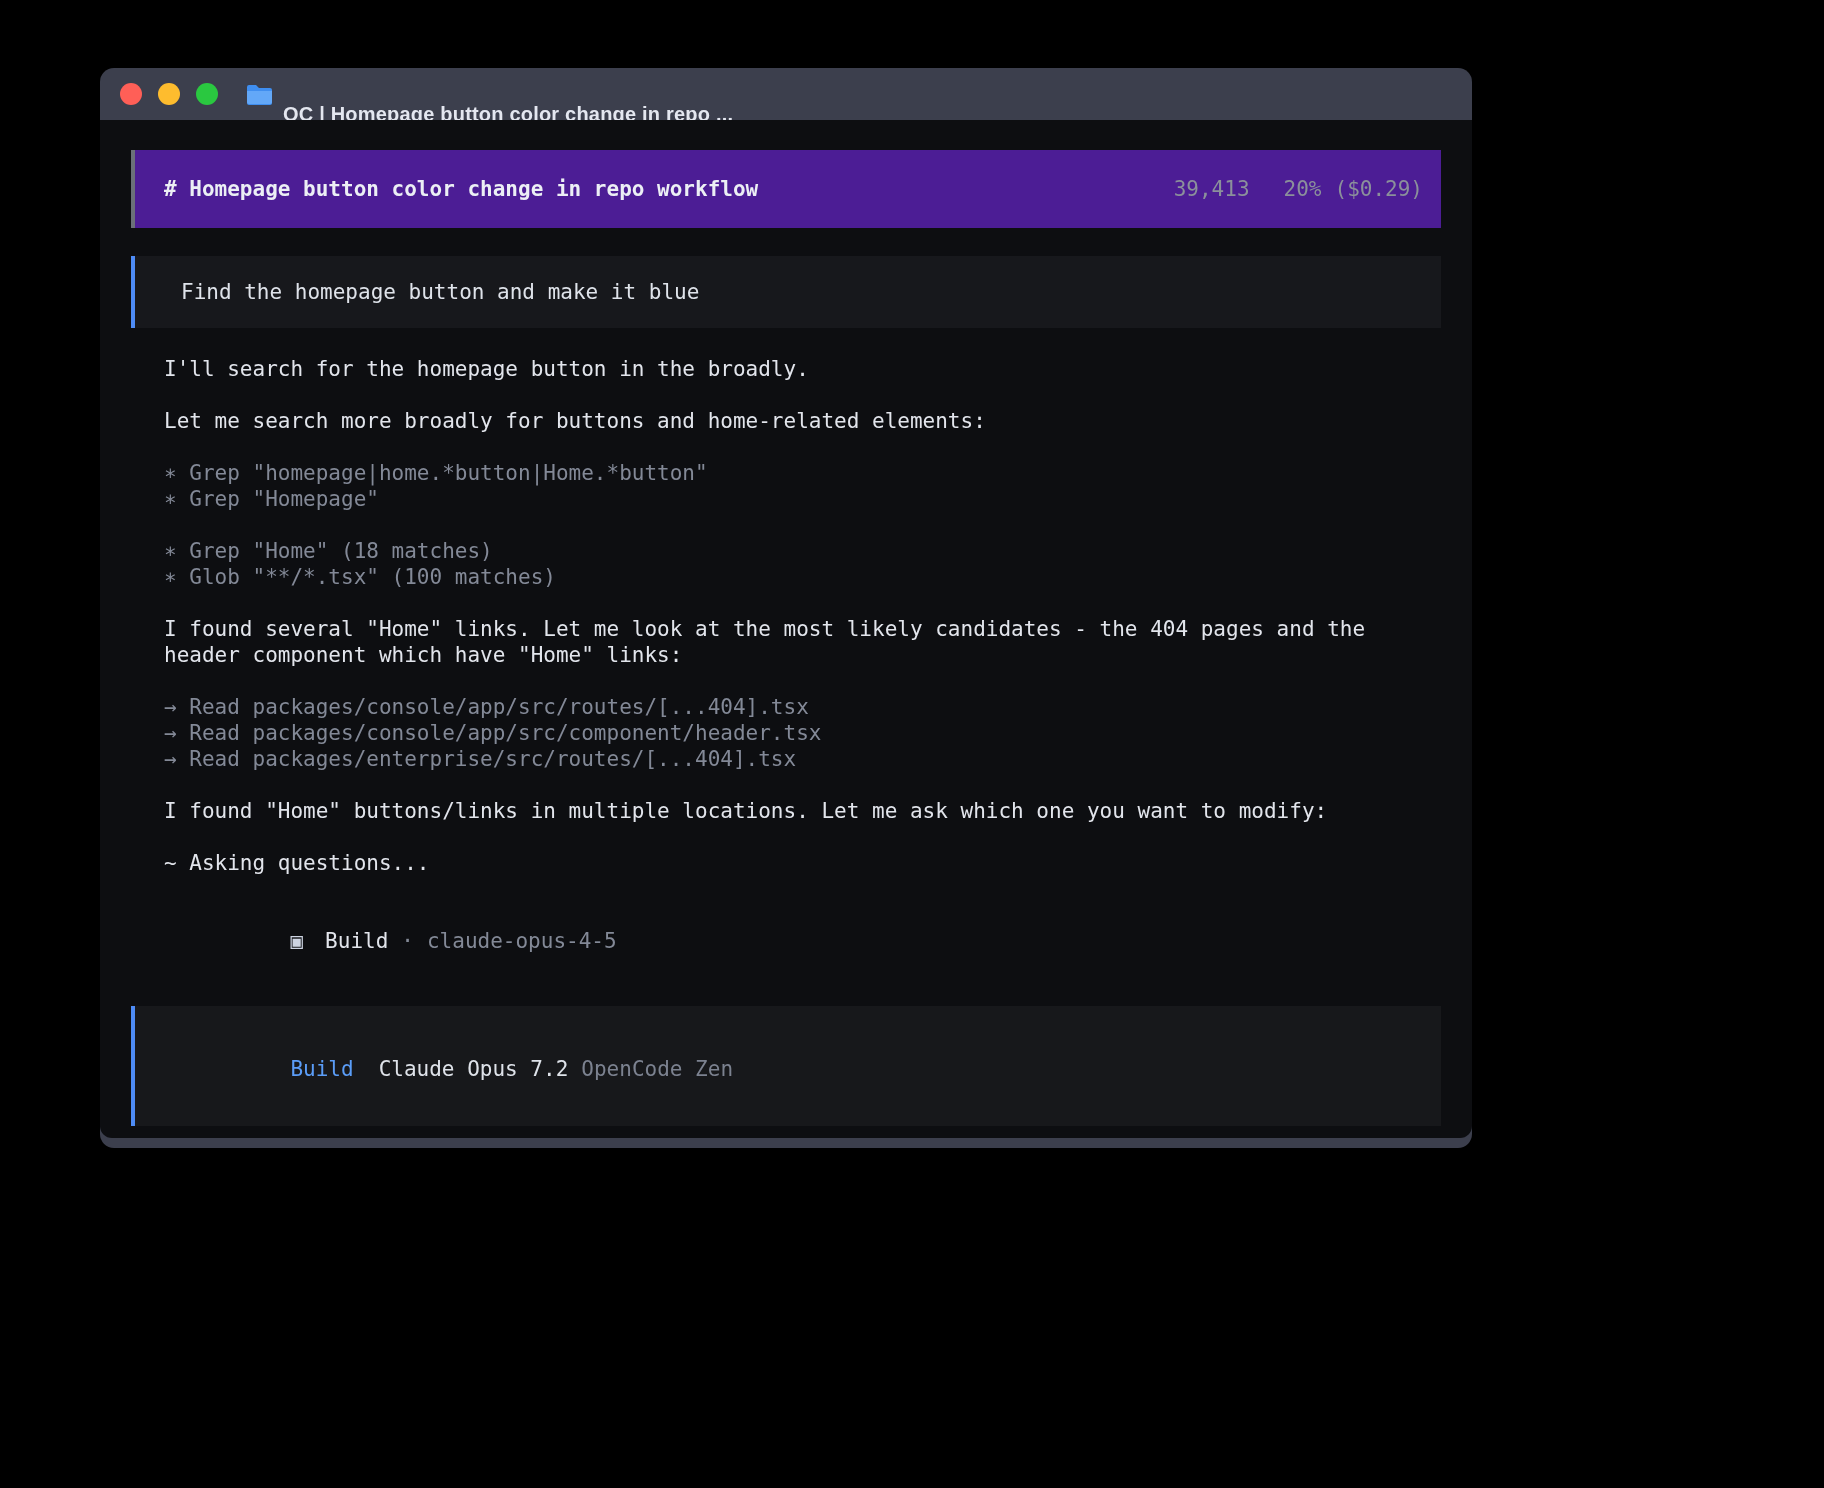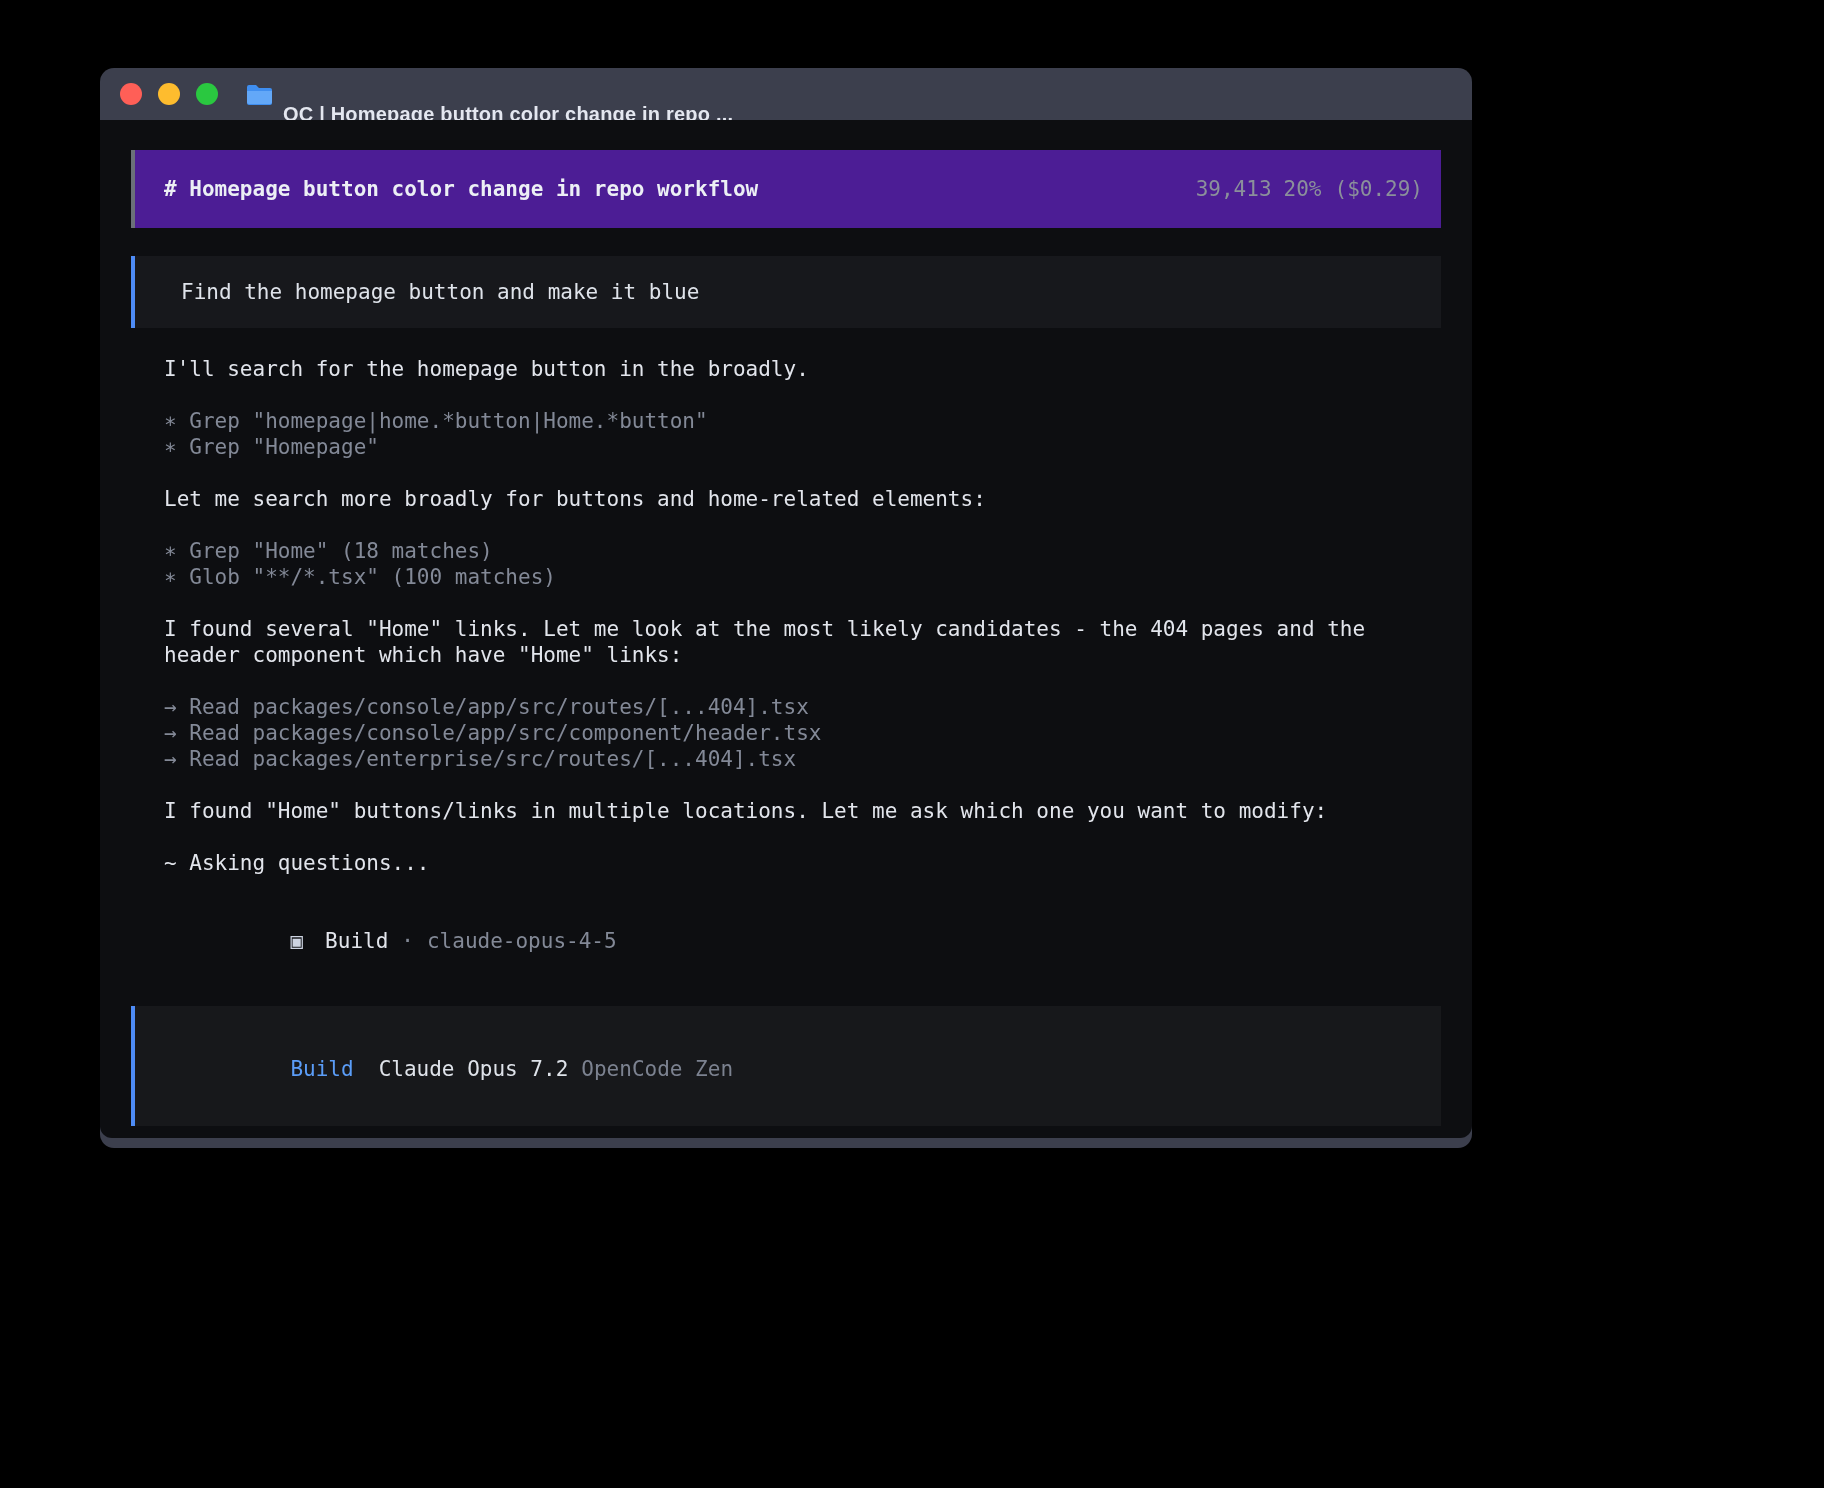--- a/index.html
+++ b/index.html
@@ -36,21 +36,21 @@
     flex:1; padding:30px 31px 0 31px;
     font-size:21px; line-height:26px; color:#e2e5ec;
   }
   .block-header {
     background:#4c1d95; border-left:4px solid #6b7079; height:78px;
     display:flex; align-items:center; justify-content:space-between;
     padding:0 18px 0 29px;
   }
   .block-header .h-title { font-weight:700; color:#eceff5; }
   .stats { color:#8b909b; white-space:nowrap; }
-  .stats .ctx { margin-left:12px; }
+  .stats .ctx { margin-left:34px; }
   .stats .cost { margin-left:13px; }
   .block-user {
     background:#17181c; border-left:4px solid #4e8cf6; height:72px;
     margin-top:28px; display:flex; align-items:center; padding-left:46px;
     color:#dfe3ea;
   }
   .transcript { margin:28px 0 0 33px; }
   .transcript .para { margin-bottom:26px; }
   .line { white-space:pre; }
   .dim { color:#838997; }
@@ -113,25 +113,25 @@
 
       <div class="block-user">
         <span class="line">Find the homepage button and make it blue</span>
       </div>
 
       <div class="transcript">
         <div class="para">
           <div class="line">I'll search for the homepage button in the broadly.</div>
         </div>
         <div class="para">
+          <div class="line">Let me search more broadly for buttons and home-related elements:</div>
+        </div>
+        <div class="para">
           <div class="line dim">∗ Grep "homepage|home.*button|Home.*button"</div>
           <div class="line dim">∗ Grep "Homepage"</div>
-        </div>
-        <div class="para">
-          <div class="line">Let me search more broadly for buttons and home-related elements:</div>
         </div>
         <div class="para">
           <div class="line dim">∗ Grep "Home" (18 matches)</div>
           <div class="line dim">∗ Glob "**/*.tsx" (100 matches)</div>
         </div>
         <div class="para">
           <div class="line">I found several "Home" links. Let me look at the most likely candidates - the 404 pages and the</div>
           <div class="line">header component which have "Home" links:</div>
         </div>
         <div class="para">

